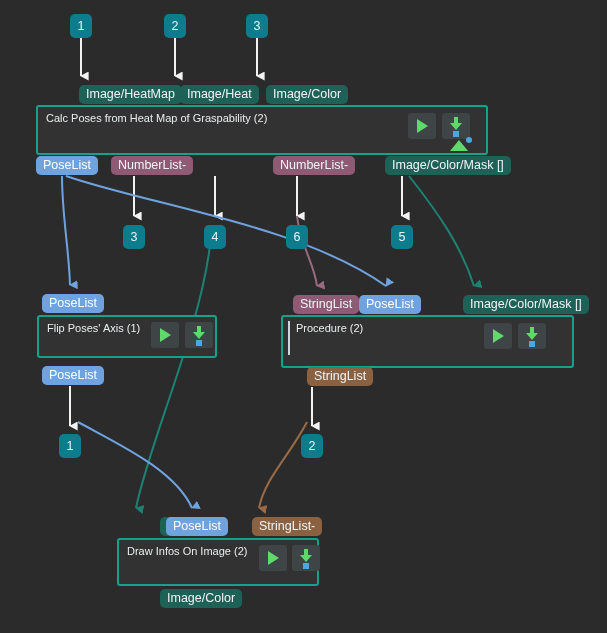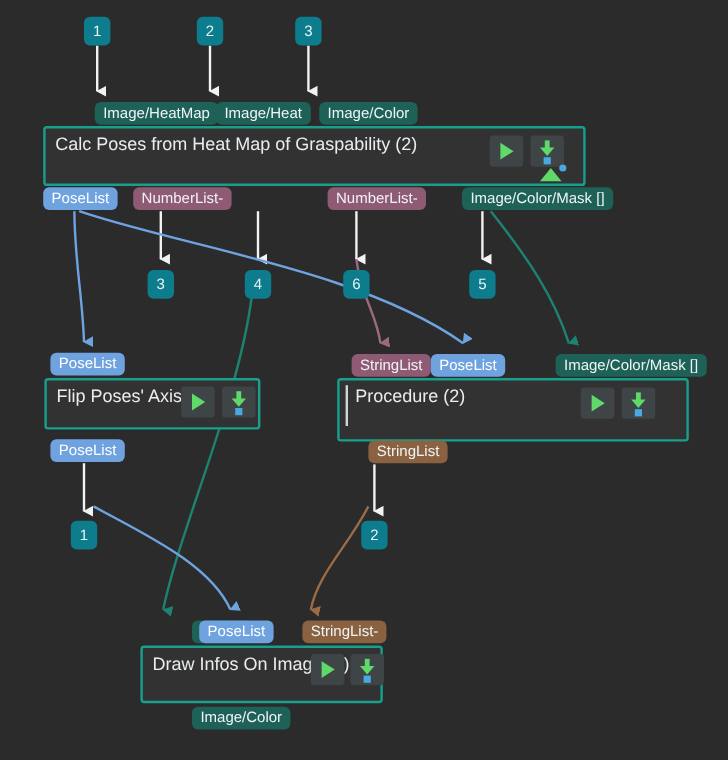--- a/index.html
+++ b/index.html
@@ -31,21 +31,21 @@
     font-size:12.5px;line-height:24px;text-align:center;
   }
 
   
   .node{
     position:absolute;box-sizing:border-box;
     background:#323232;border:2px solid #17a08c;border-radius:3px;
   }
   .node .title{
     position:absolute;left:8px;top:5px;
-    font-size:15px;color:#e9edef;white-space:nowrap;text-align:right;
+    font-size:11px;color:#e9edef;white-space:nowrap;text-align:right;
   }
   .node .caret{
     position:absolute;left:5px;top:4px;width:2px;height:34px;background:#cfd6d9;
   }
   .btn{
     position:absolute;width:28px;height:26px;border-radius:3px;background:#3f4446;
   }
   .btn.play::after{
     content:"";position:absolute;left:9px;top:6px;
     border-left:11px solid #5ed96a;

